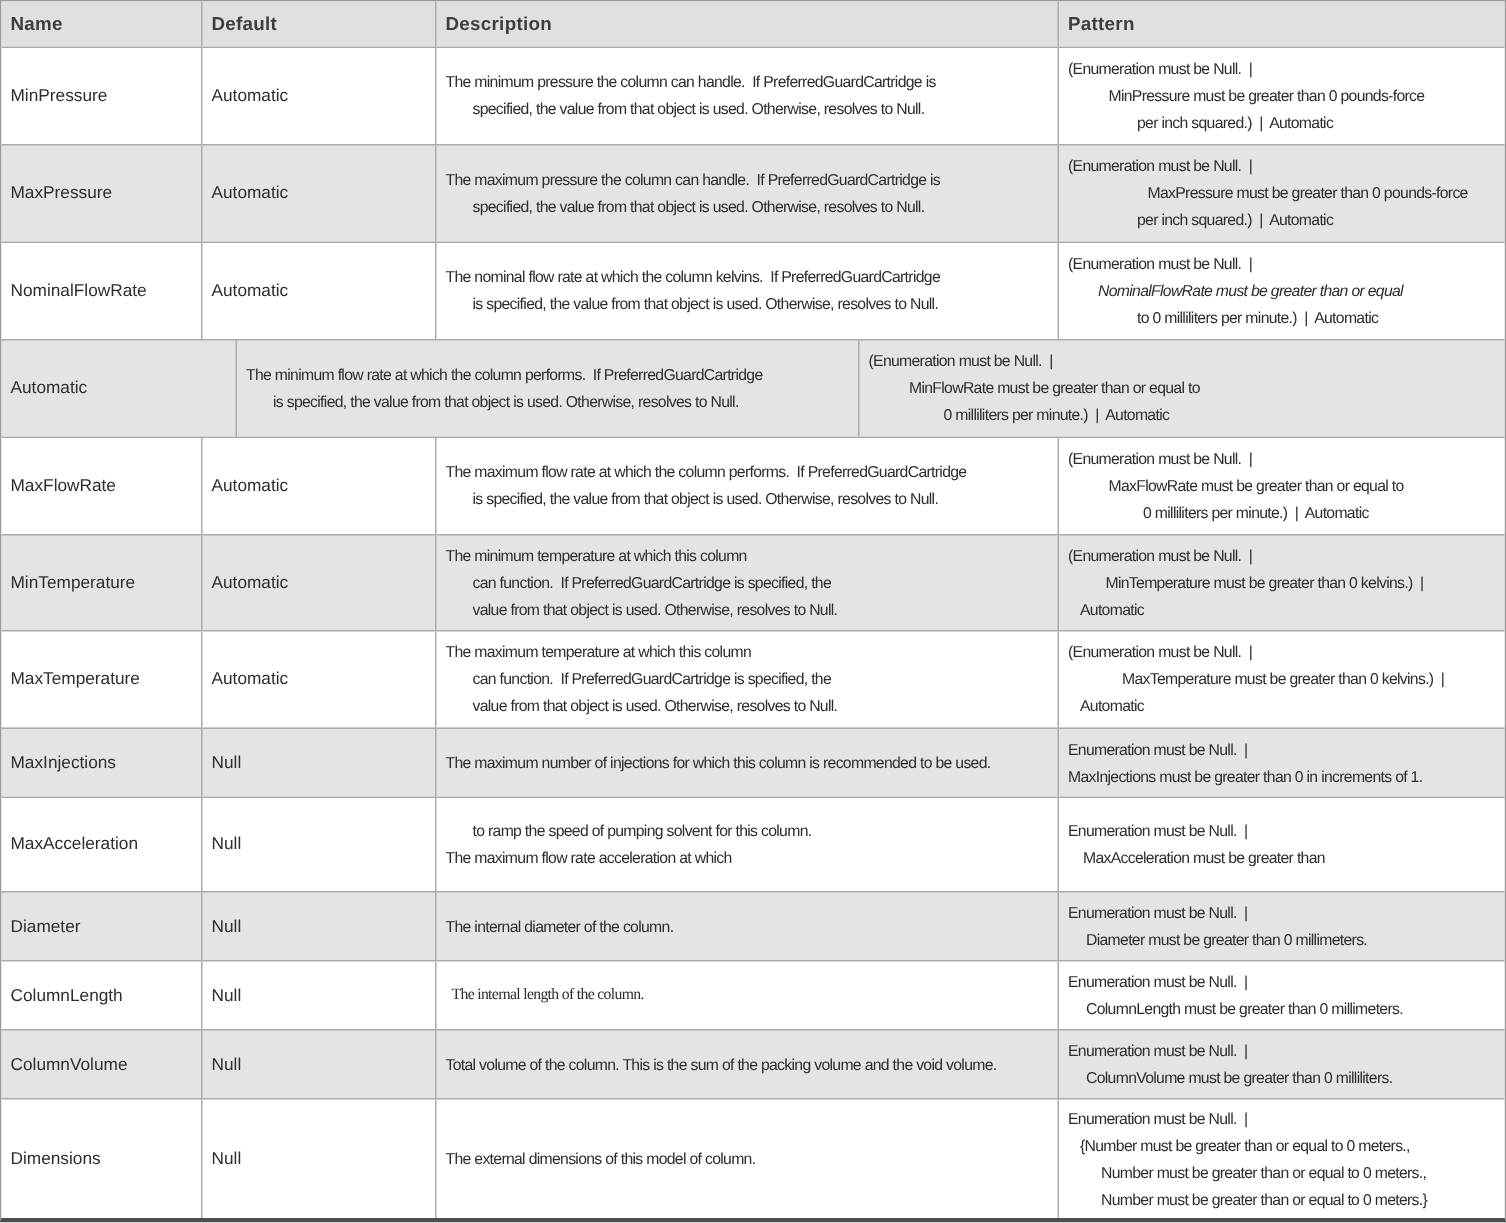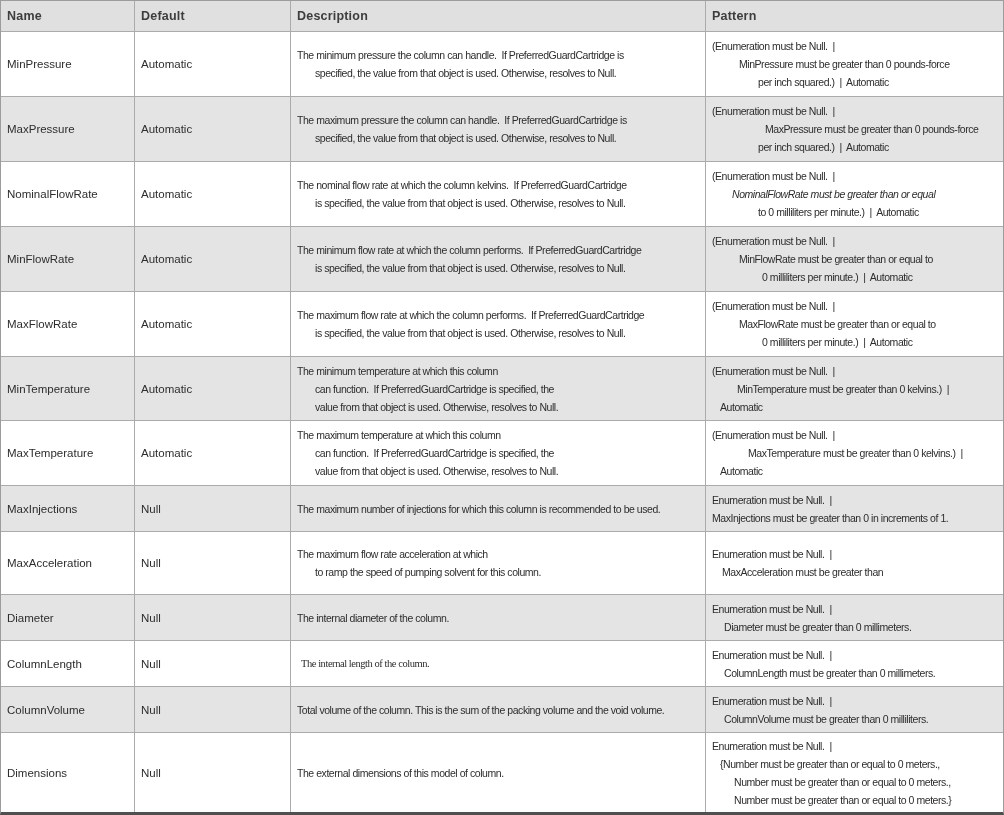--- a/index.html
+++ b/index.html
@@ -72,21 +72,20 @@
           <div class="line" style="margin-left: 0px;">The nominal flow rate at which the column kelvins.  If PreferredGuardCartridge</div>
           <div class="line" style="margin-left: 18px;">is specified, the value from that object is used. Otherwise, resolves to Null.</div>
         </div>
         <div class="cell col-pattern">
           <div class="line" style="margin-left: 0px;">(Enumeration must be Null.  |</div>
           <div class="line" style="margin-left: 20px; font-style: italic;">NominalFlowRate must be greater than or equal</div>
           <div class="line" style="margin-left: 46px;">to 0 milliliters per minute.)  |  Automatic</div>
         </div>
       </div>
       <div class="row stripe" style="height: 65px;">
-        <div class="cell col-name">MinFlowRate</div>
         <div class="cell col-default">Automatic</div>
         <div class="cell col-desc">
           <div class="line" style="margin-left: 0px;">The minimum flow rate at which the column performs.  If PreferredGuardCartridge</div>
           <div class="line" style="margin-left: 18px;">is specified, the value from that object is used. Otherwise, resolves to Null.</div>
         </div>
         <div class="cell col-pattern">
           <div class="line" style="margin-left: 0px;">(Enumeration must be Null.  |</div>
           <div class="line" style="margin-left: 27px;">MinFlowRate must be greater than or equal to</div>
           <div class="line" style="margin-left: 50px;">0 milliliters per minute.)  |  Automatic</div>
         </div>
@@ -140,22 +139,22 @@
         </div>
         <div class="cell col-pattern">
           <div class="line" style="margin-left: 0px;">Enumeration must be Null.  |</div>
           <div class="line" style="margin-left: 0;">MaxInjections must be greater than 0 in increments of 1.</div>
         </div>
       </div>
       <div class="row" style="height: 63px;">
         <div class="cell col-name">MaxAcceleration</div>
         <div class="cell col-default">Null</div>
         <div class="cell col-desc">
+          <div class="line" style="margin-left: 18px;">to ramp the speed of pumping solvent for this column.</div>
           <div class="line" style="margin-left: 0px;">The maximum flow rate acceleration at which</div>
-          <div class="line" style="margin-left: 18px;">to ramp the speed of pumping solvent for this column.</div>
         </div>
         <div class="cell col-pattern">
           <div class="line" style="margin-left: 0px;">Enumeration must be Null.  |</div>
           <div class="line" style="margin-left: 10px;">MaxAcceleration must be greater than</div>
         </div>
       </div>
       <div class="row stripe" style="height: 46px;">
         <div class="cell col-name">Diameter</div>
         <div class="cell col-default">Null</div>
         <div class="cell col-desc">

